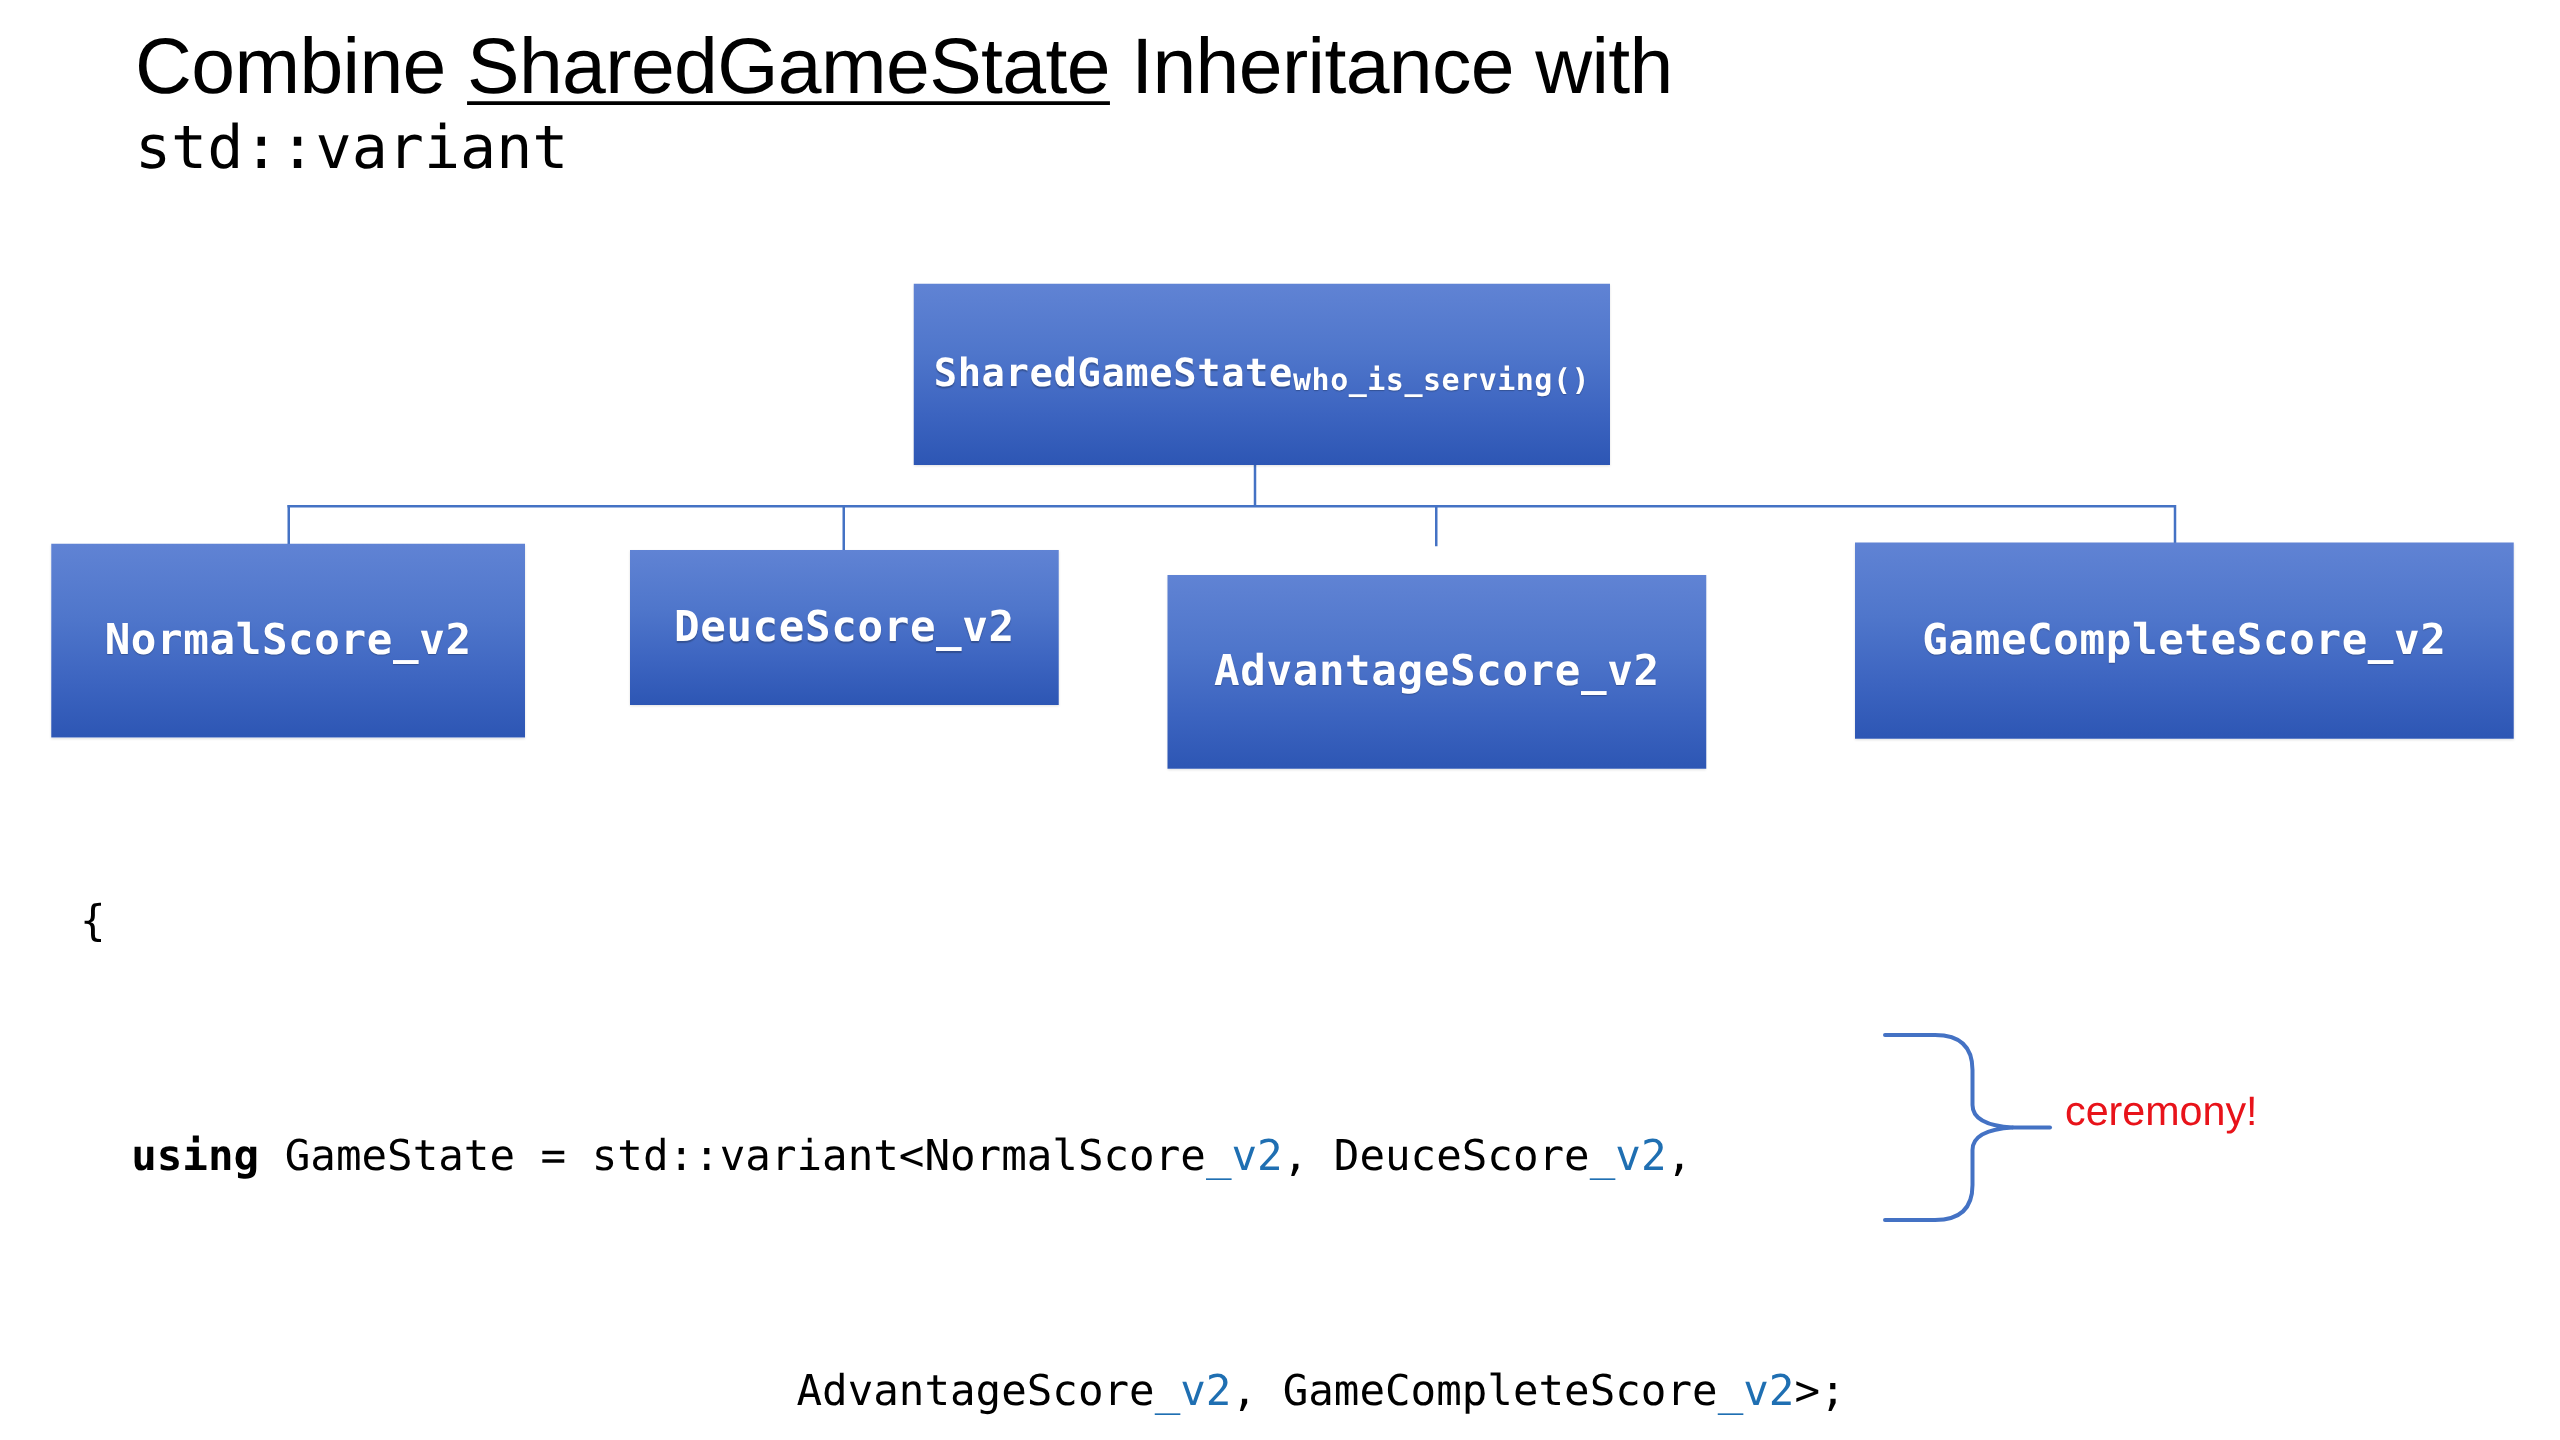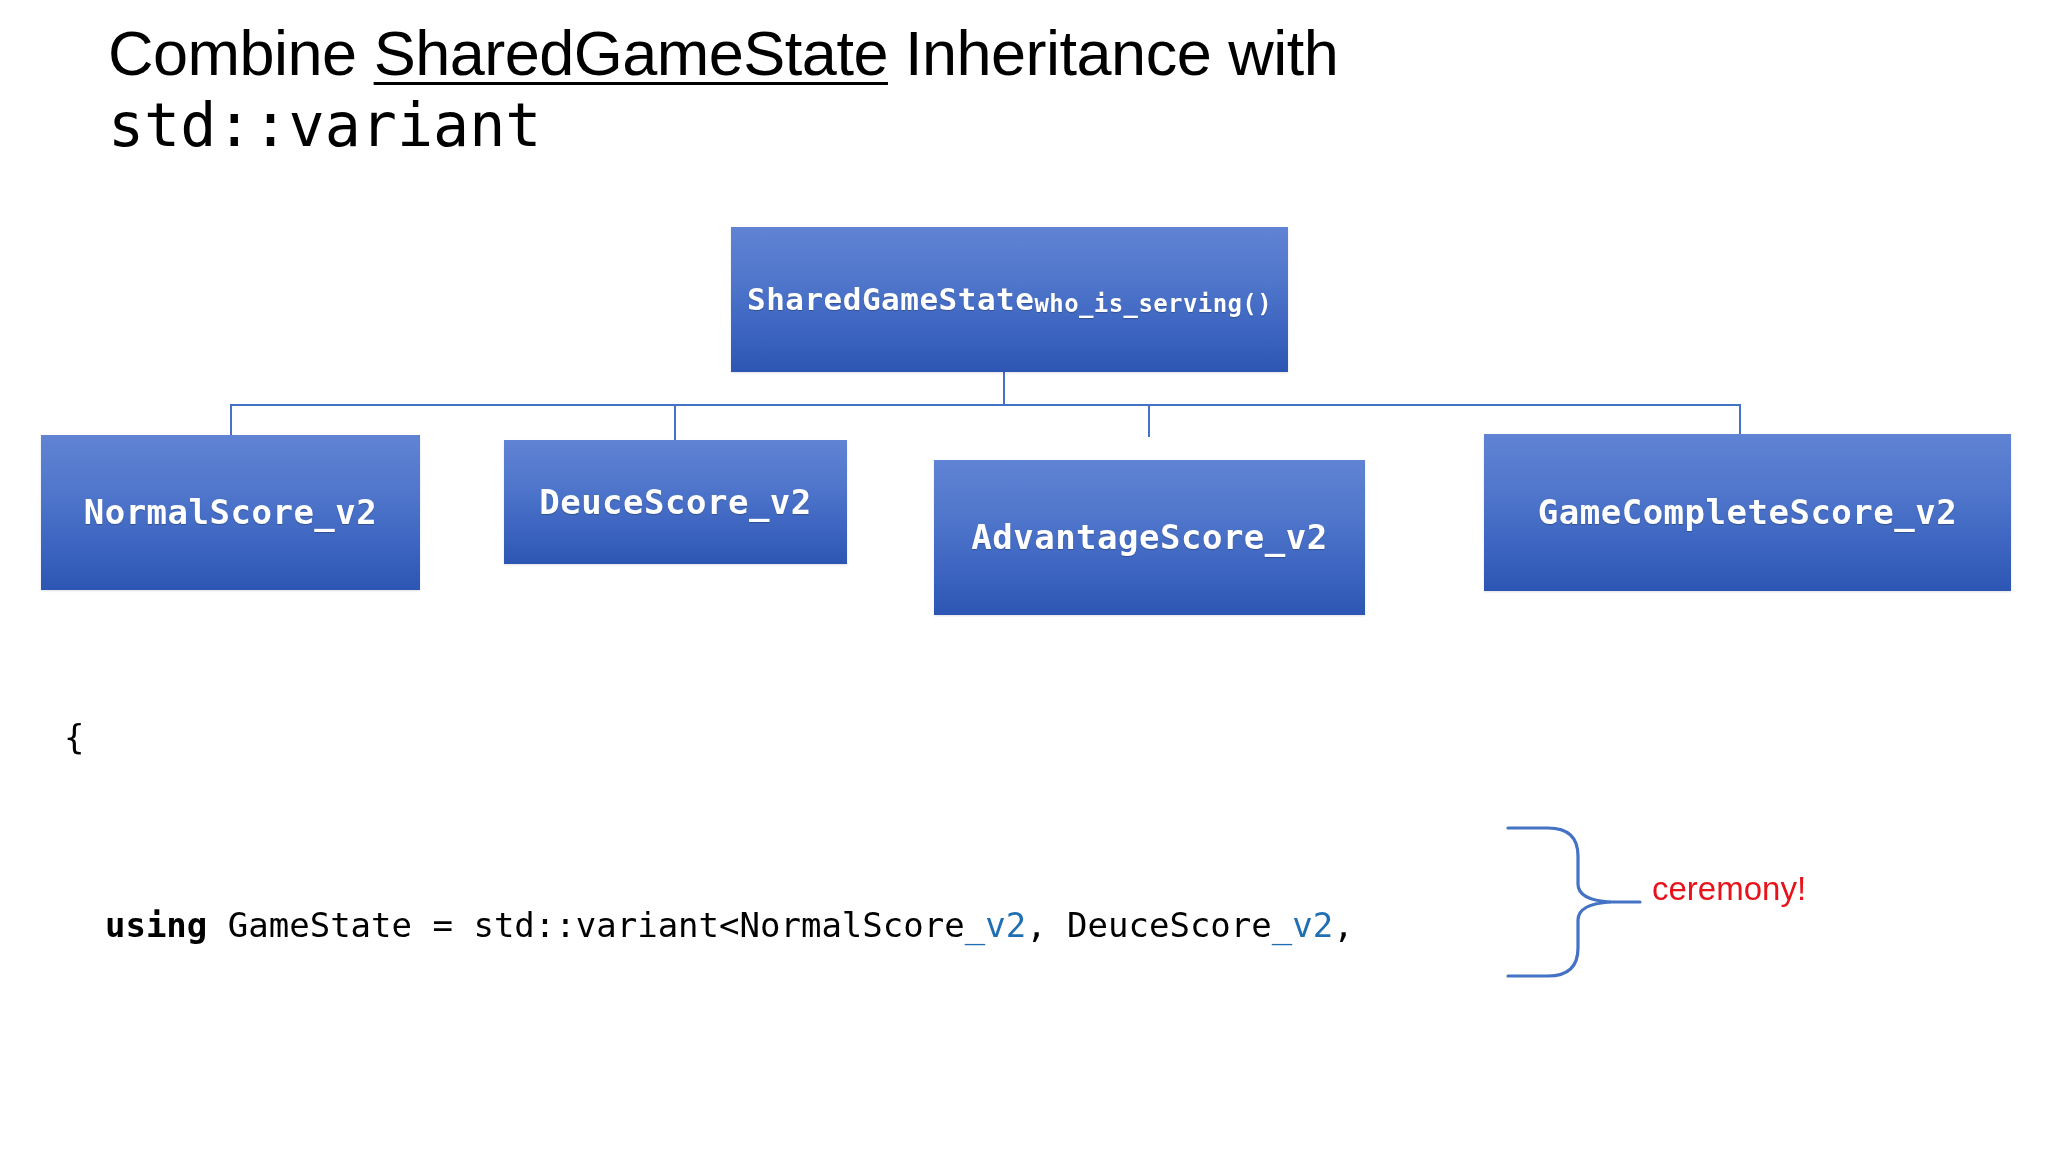--- a/index.html
+++ b/index.html
@@ -30,21 +30,21 @@
     letter-spacing: -0.5px;
     white-space: nowrap;
   }
   #slide-title .u {
     text-decoration: underline;
     text-underline-offset: 7px;
     text-decoration-thickness: 3px;
   }
   #slide-title .mono {
     font-family: "DejaVu Sans Mono", "Liberation Mono", monospace;
-    font-size: 60px;
+    font-size: 48px;
     letter-spacing: 0px;
   }
 
   
   #org-chart {
     position: absolute;
     left: 0;
     top: 0;
     width: 2048px;
     height: 620px;
@@ -166,20 +166,21 @@
   <div class="node-box" id="child-node-3">
     <div class="node-title">GameCompleteScore_v2</div>
   </div>
 </div>
 
 <div id="code-block">
   <span class="ln"><span>{</span></span>
 
   <span class="ln">  <span class="bk-b">using</span><span> GameState = std::variant&lt;NormalScore</span><span class="blue">_v2</span><span>, DeuceScore</span><span class="blue">_v2</span><span>,</span></span>
 
+  <span class="ln">  <span>                          AdvantageScore</span><span class="blue">_v2</span><span>, GameCompleteScore</span><span class="blue">_v2</span><span>&gt;;</span></span>
 
   
 
   
 
   
 
   
 
   

